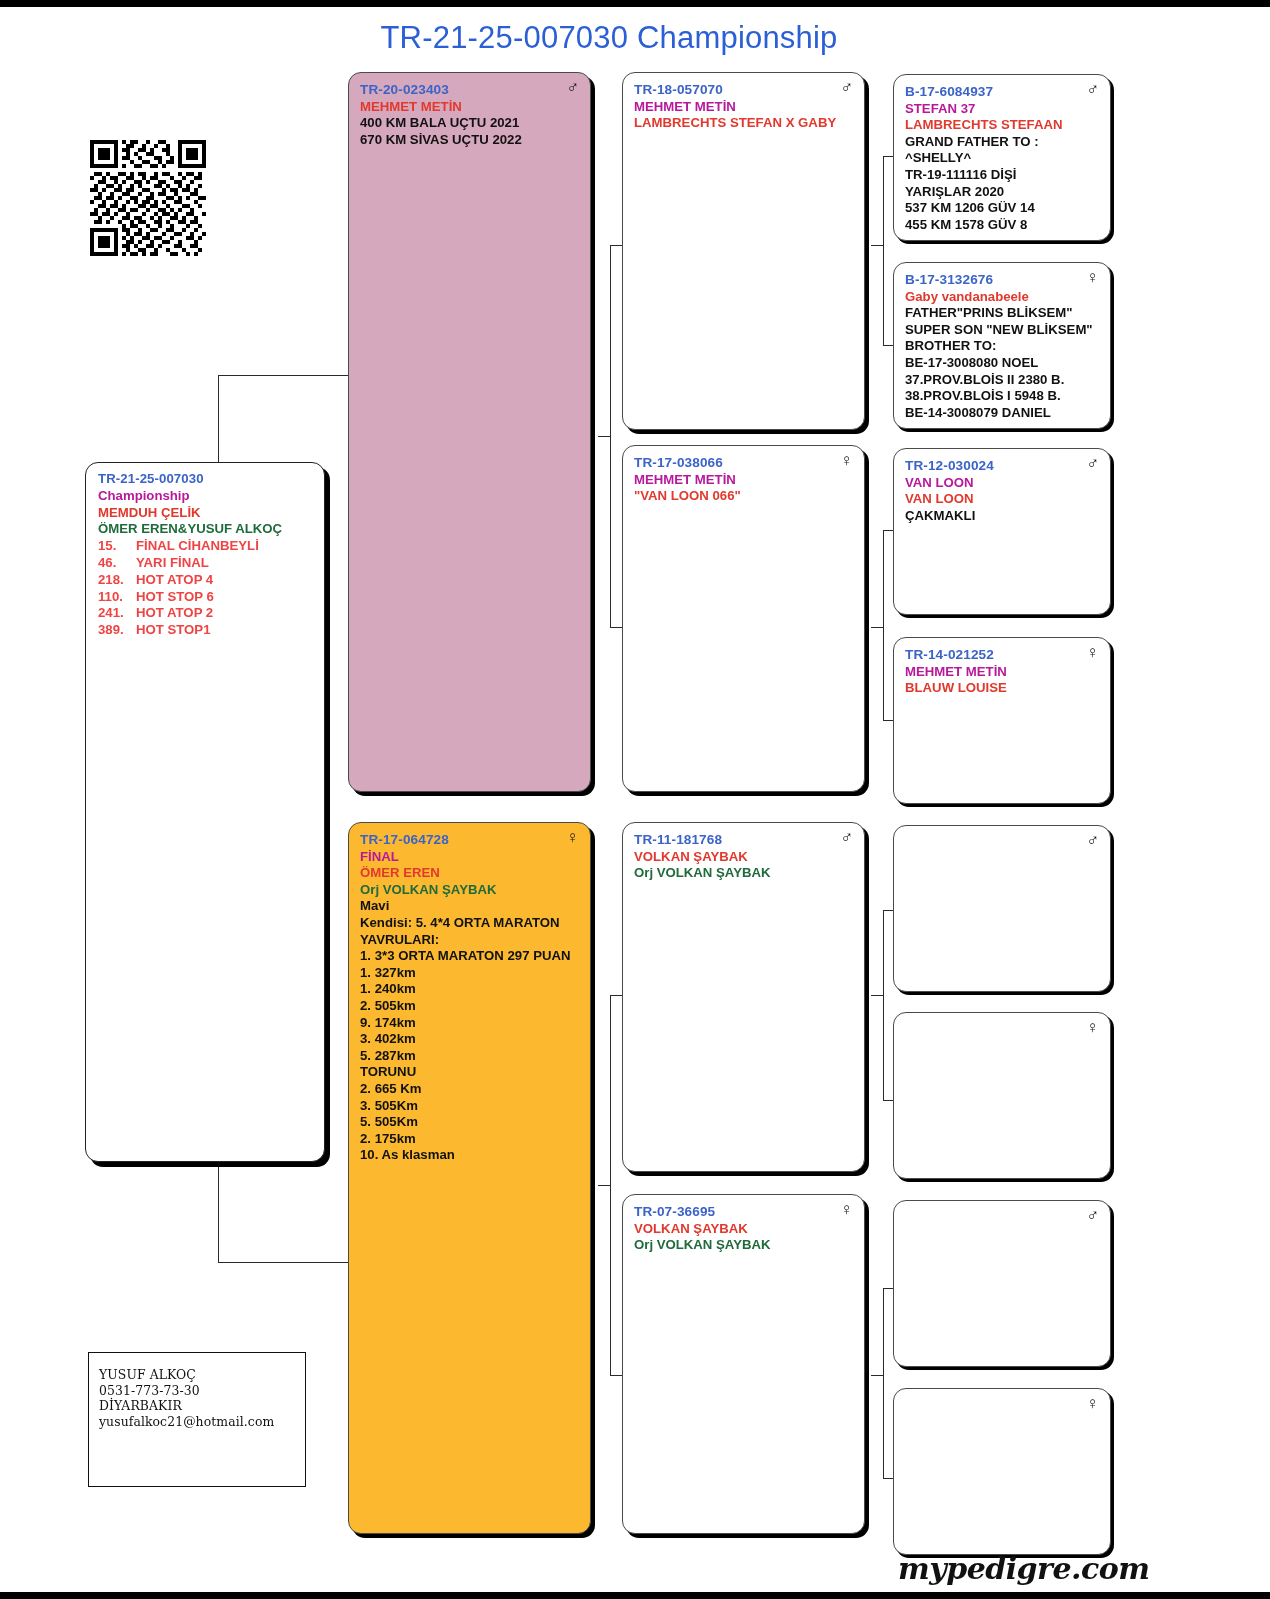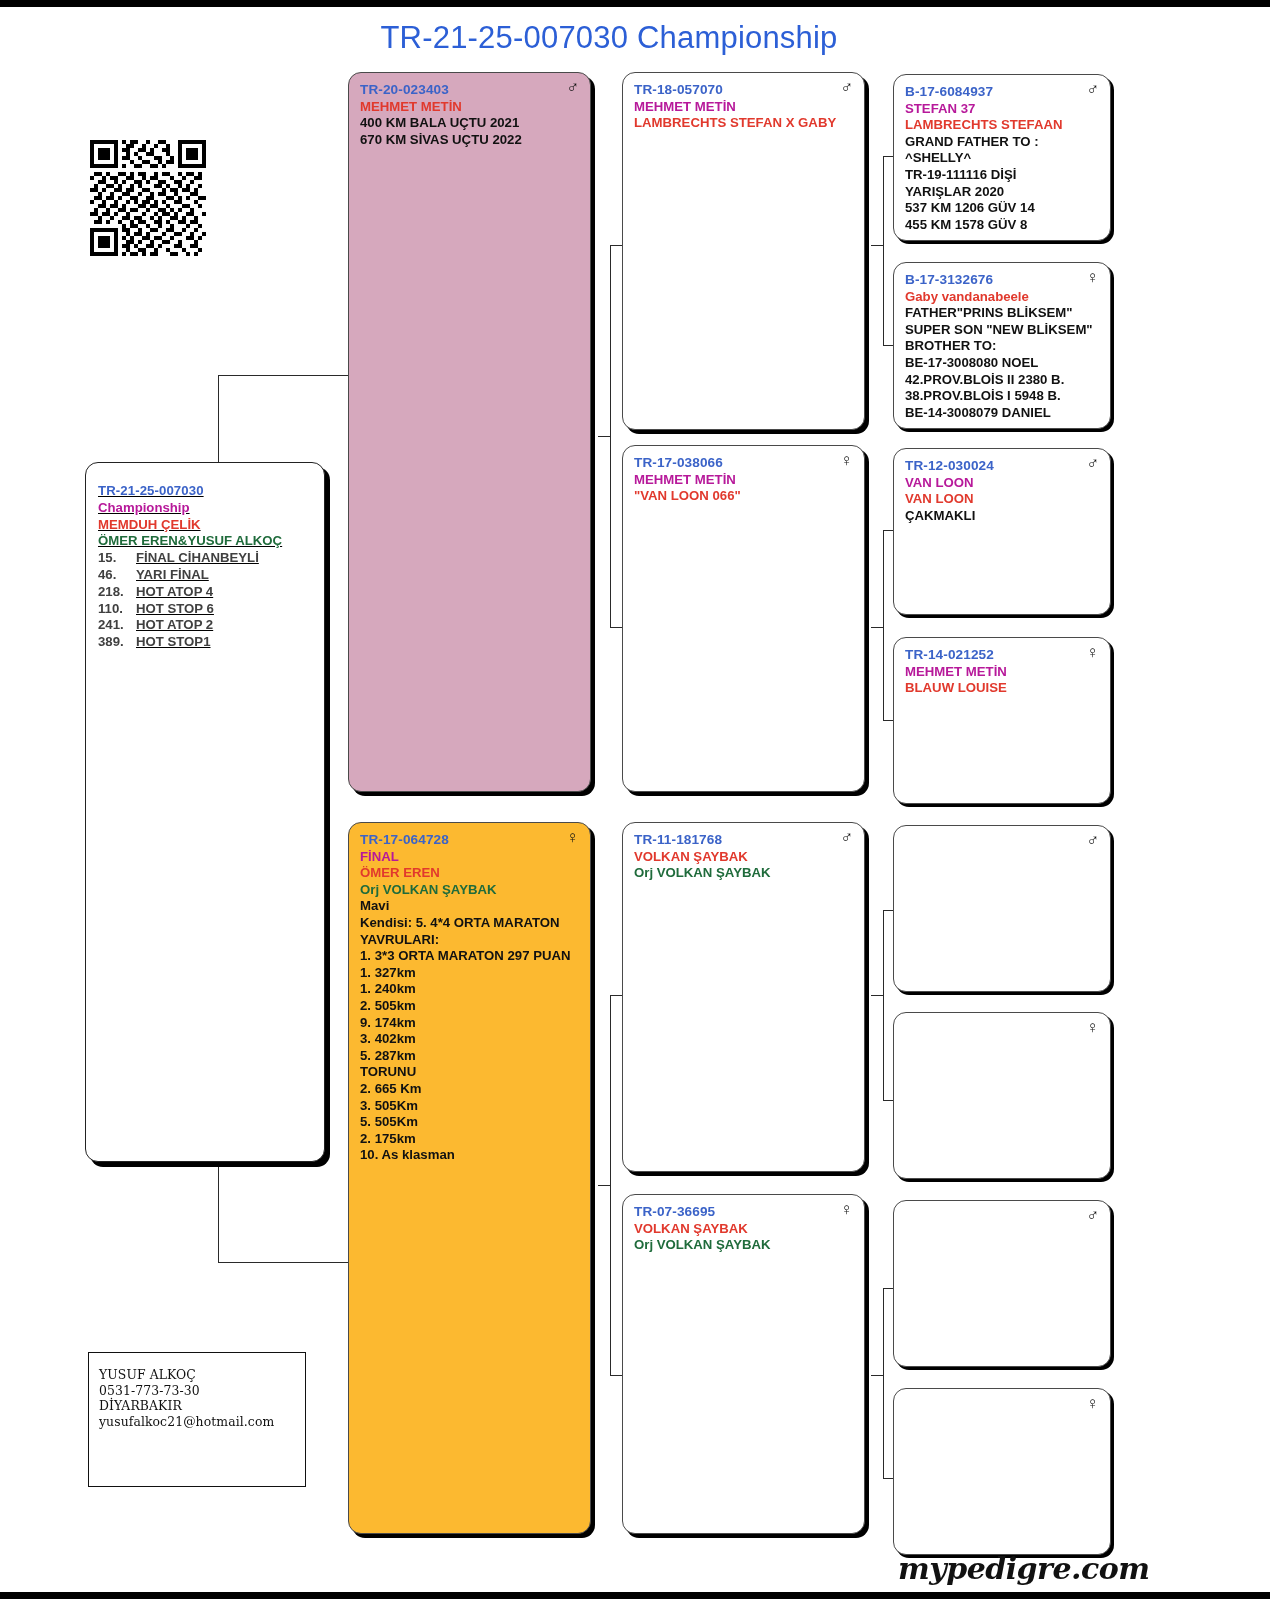--- a/index.html
+++ b/index.html
@@ -38,24 +38,24 @@
   .ln.id{color:#3b63c8;font-weight:bold;font-size:13.6px;letter-spacing:.1px;}
   .ln.magenta{color:#b7199a;}
   .ln.red{color:#e1392d;}
   .ln.green{color:#1f6b3b;}
   .ln.plain{font-weight:bold;color:#111;}
 
   
   #subject-card{
     position:absolute;left:85px;top:462px;width:240px;height:700px;
     box-sizing:border-box;border:1.6px solid #222;border-radius:13px;background:#fff;
-    box-shadow:5px 5px 0 0 #000;padding:20px 12px 0 12px;text-decoration:underline;
+    box-shadow:5px 5px 0 0 #000;padding:8px 12px 0 12px;
   }
   #subject-card .ln{font-size:13.2px;line-height:16.8px;}
-  .rowline{font-size:13.2px;line-height:16.8px;font-weight:bold;color:#404040;white-space:pre;}
+  .rowline{font-size:13.2px;line-height:16.8px;font-weight:bold;color:#ef4444;white-space:pre;}
 
   
   #contact-box{
     position:absolute;left:88px;top:1352px;width:218px;height:135px;
     box-sizing:border-box;border:1.4px solid #111;background:#fff;padding:14px 10px 0 10px;
   }
   #contact-box .cl{
     font-family:"DejaVu Serif","Liberation Serif",serif;
     font-size:12.4px;line-height:15.6px;color:#111;white-space:nowrap;letter-spacing:.1px;
   }
@@ -428,21 +428,21 @@
     <div class="ln plain">455 KM 1578 GÜV  8</div>
   </div>
 <div class="card flat" id="card-g2" style="left:893px;top:262px;width:218px;height:167px;">
     <div class="sex">♀</div>
     <div class="ln id">B-17-3132676</div>
     <div class="ln red">Gaby vandanabeele</div>
     <div class="ln plain">FATHER"PRINS BLİKSEM"</div>
     <div class="ln plain">SUPER  SON "NEW BLİKSEM"</div>
     <div class="ln plain">BROTHER TO:</div>
     <div class="ln plain">BE-17-3008080 NOEL</div>
-    <div class="ln plain">42.PROV.BLOİS II 2380 B.</div>
+    <div class="ln plain">37.PROV.BLOİS II 2380 B.</div>
     <div class="ln plain">38.PROV.BLOİS I 5948 B.</div>
     <div class="ln plain">BE-14-3008079 DANIEL</div>
   </div>
 <div class="card flat" id="card-g3" style="left:893px;top:448px;width:218px;height:167px;">
     <div class="sex">♂</div>
     <div class="ln id">TR-12-030024</div>
     <div class="ln magenta">VAN LOON</div>
     <div class="ln red">VAN LOON</div>
     <div class="ln plain">ÇAKMAKLI</div>
   </div>

